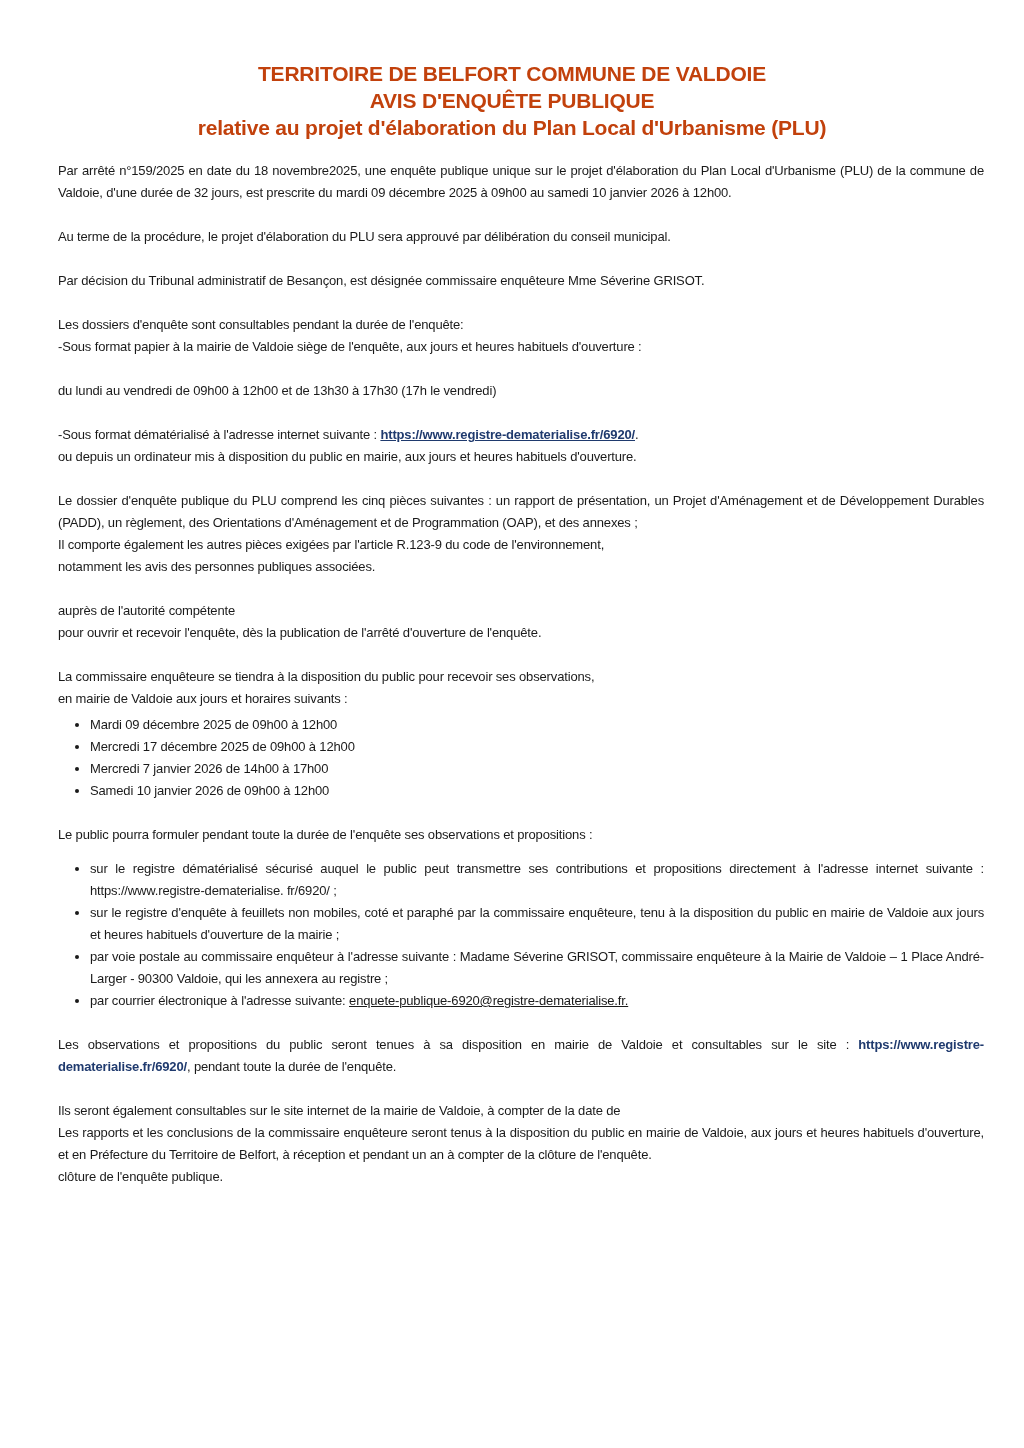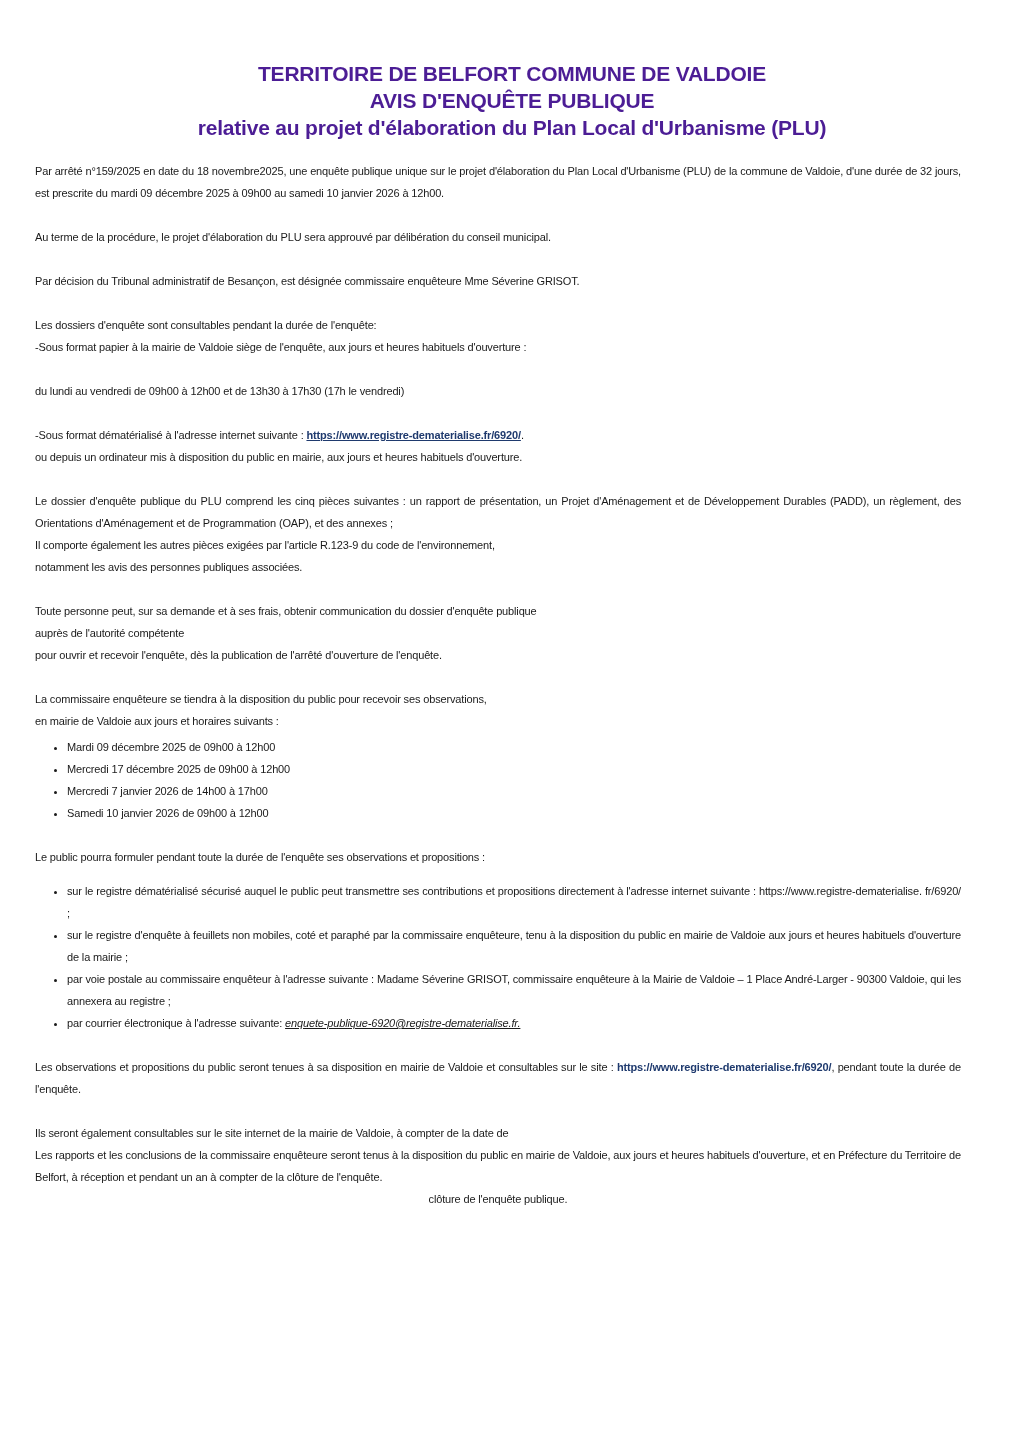--- a/index.html
+++ b/index.html
@@ -4,33 +4,33 @@
   <style>
     html, body { margin: 0; padding: 0; background: #ffffff; }
     body {
       width: 1024px; height: 1448px; overflow: hidden;
       font-family: "Liberation Sans", "DejaVu Sans", sans-serif;
       color: #1a1a1a;
     }
     .page { position: relative; width: 1024px; height: 1448px; }
     .header {
       position: absolute; left: 0; top: 60px; width: 1024px;
-      text-align: center; font-weight: bold; color: #4c1d95;
+      text-align: center; font-weight: bold; color: #c2410c;
     }
     .header div { font-size: 21px; line-height: 27px; letter-spacing: -0.2px; }
     .body {
-      position: absolute; left: 35px; top: 160px; width: 926px;
-      font-size: 11px; line-height: 22px; letter-spacing: -0.15px;
+      position: absolute; left: 58px; top: 160px; width: 926px;
+      font-size: 13px; line-height: 22px; letter-spacing: -0.15px;
     }
     .body p { margin: 0 0 22px 0; text-align: justify; }
     .body p.left { text-align: left; }
     .line { display: block; }
     a.link-bold { color: #1f3a6e; font-weight: bold; text-decoration: underline; }
     a.link-bold-nou { color: #1f3a6e; font-weight: bold; text-decoration: none; }
-    a.link-plain { color: #1a1a1a; text-decoration: underline; font-style: italic; }
+    a.link-plain { color: #1a1a1a; text-decoration: underline; }
     ul { margin: 0 0 22px 0; padding-left: 32px; }
     ul li { margin: 0; text-align: justify; }
   </style>
 </head>
 <body>
 
 <div class="page">
 
   <div class="header">
     <div>TERRITOIRE DE BELFORT COMMUNE DE VALDOIE</div>
@@ -58,21 +58,20 @@
       <span class="line">ou depuis un ordinateur mis à disposition du public en mairie, aux jours et heures habituels d'ouverture.</span>
     </p>
 
     <p>
       <span class="line" style="text-align:justify">Le dossier d'enquête publique du PLU comprend les cinq pièces suivantes : un rapport de présentation, un Projet d'Aménagement et de Développement Durables (PADD), un règlement, des Orientations d'Aménagement et de Programmation (OAP), et des annexes ;</span>
       <span class="line" style="text-align:left">Il comporte également les autres pièces exigées par l'article R.123-9 du code de l'environnement,</span>
       <span class="line" style="text-align:left">notamment les avis des personnes publiques associées.</span>
     </p>
 
     <p class="left">
-      <span class="line">Toute personne peut, sur sa demande et à ses frais, obtenir communication du dossier d'enquête publique</span>
       <span class="line">auprès de l'autorité compétente</span>
       <span class="line">pour ouvrir et recevoir l'enquête, dès la publication de l'arrêté d'ouverture de l'enquête.</span>
     </p>
 
     <p class="left" style="margin-bottom:4px">
       <span class="line">La commissaire enquêteure se tiendra à la disposition du public pour recevoir ses observations,</span>
       <span class="line">en mairie de Valdoie aux jours et horaires suivants :</span>
     </p>
     <ul>
       <li>Mardi 09 décembre 2025 de 09h00 à 12h00</li>
@@ -87,17 +86,17 @@
       <li>sur le registre d'enquête à feuillets non mobiles, coté et paraphé par la commissaire enquêteure, tenu à la disposition du public en mairie de Valdoie aux jours et heures habituels d'ouverture de la mairie ;</li>
       <li>par voie postale au commissaire enquêteur à l'adresse suivante : Madame Séverine GRISOT, commissaire enquêteure à la Mairie de Valdoie – 1 Place André-Larger - 90300 Valdoie, qui les annexera au registre ;</li>
       <li><span>par courrier électronique à l'adresse suivante: </span><a class="link-plain" href="#">enquete-publique-6920@registre-dematerialise.fr.</a></li>
     </ul>
 
     <p><span>Les observations et propositions du public seront tenues à sa disposition en mairie de Valdoie et consultables sur le site : </span><a class="link-bold-nou" href="#">https://www.registre-dematerialise.fr/6920/</a><span>, pendant toute la durée de l'enquête.</span></p>
 
     <p>
       <span class="line" style="text-align:left">Ils seront également consultables sur le site internet de la mairie de Valdoie, à compter de la date de</span>
       <span class="line" style="text-align:justify">Les rapports et les conclusions de la commissaire enquêteure seront tenus à la disposition du public en mairie de Valdoie, aux jours et heures habituels d'ouverture, et en Préfecture du Territoire de Belfort, à réception et pendant un an à compter de la clôture de l'enquête.</span>
-      <span class="line" style="text-align:center">clôture de l'enquête publique.</span>
+      <span class="line" style="text-align:left">clôture de l'enquête publique.</span>
     </p>
 
   </div>
 </div>
 
 </body></html>

